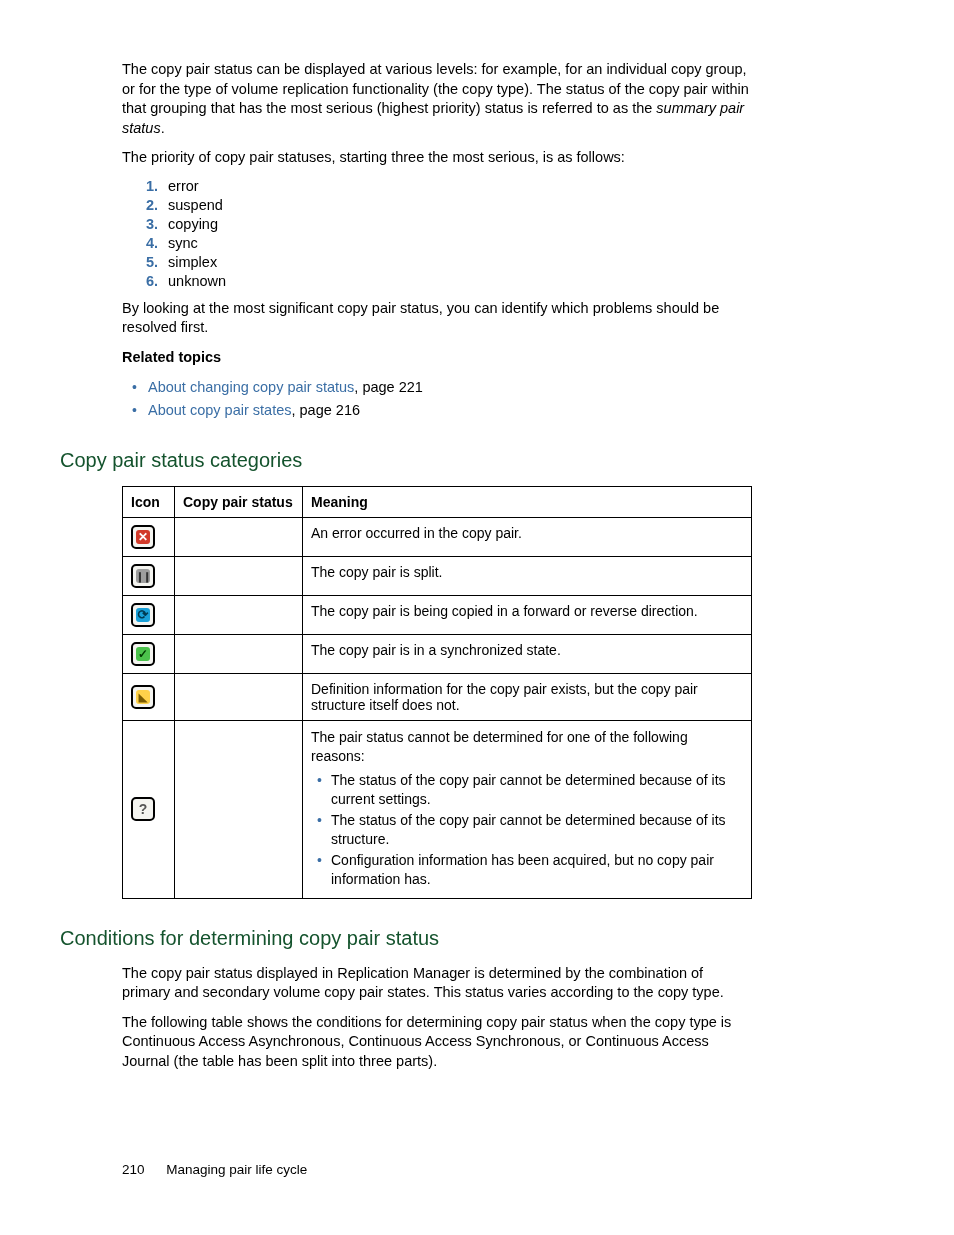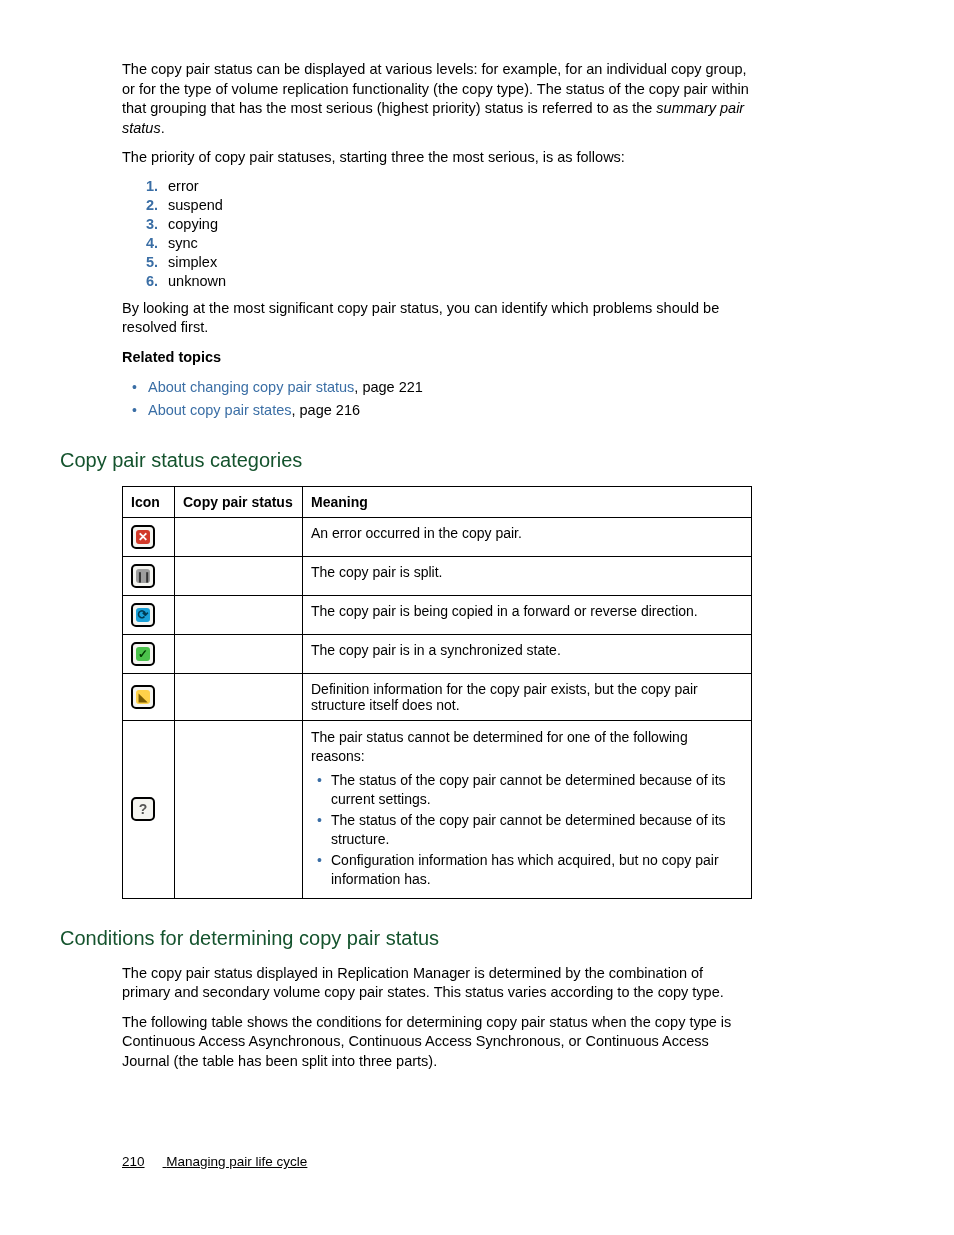--- a/index.html
+++ b/index.html
@@ -110,24 +110,23 @@
   .glyph-x::before { content:"✕"; }
   .glyph-pause::before { content:"❙❙"; font-size:10px; letter-spacing:-1px; }
   .glyph-sync::before { content:"⟳"; font-size:13px; }
   .glyph-check::before { content:"✓"; }
   .glyph-bolt::before { content:"◣"; font-size:11px; }
   .glyph-q::before { content:"?"; font-size:14px; }
   
   .footer {
     position: absolute;
     left: 122px;
-    bottom: 66px;
+    bottom: 58px;
     font-size: 13.5px;
     color: #000;
-    text-decoration: underline;
   }
   .footer .pnum { margin-right: 18px; }
 </style>
 </head>
 <body>
 
 <div class="page">
 
   <div class="body-col">
     <p>
@@ -224,21 +223,21 @@
                 <span class="icon-inner ic-unknown">
                   <span class="glyph glyph-q"></span>
                 </span>
               </span></td>
           <td></td>
           <td class="meaning">
             <p class="lead">The pair status cannot be determined for one of the following reasons:</p>
             <ul class="bullets">
               <li>The status of the copy pair cannot be determined because of its current settings.</li>
               <li>The status of the copy pair cannot be determined because of its structure.</li>
-              <li>Configuration information has which acquired, but no copy pair information has.</li>
+              <li>Configuration information has been acquired, but no copy pair information has.</li>
             </ul>
           </td>
         </tr>
       </tbody>
     </table>
   </div>
 
   <h2 class="section">Conditions for determining copy pair status</h2>
 
   <div class="body-col">

